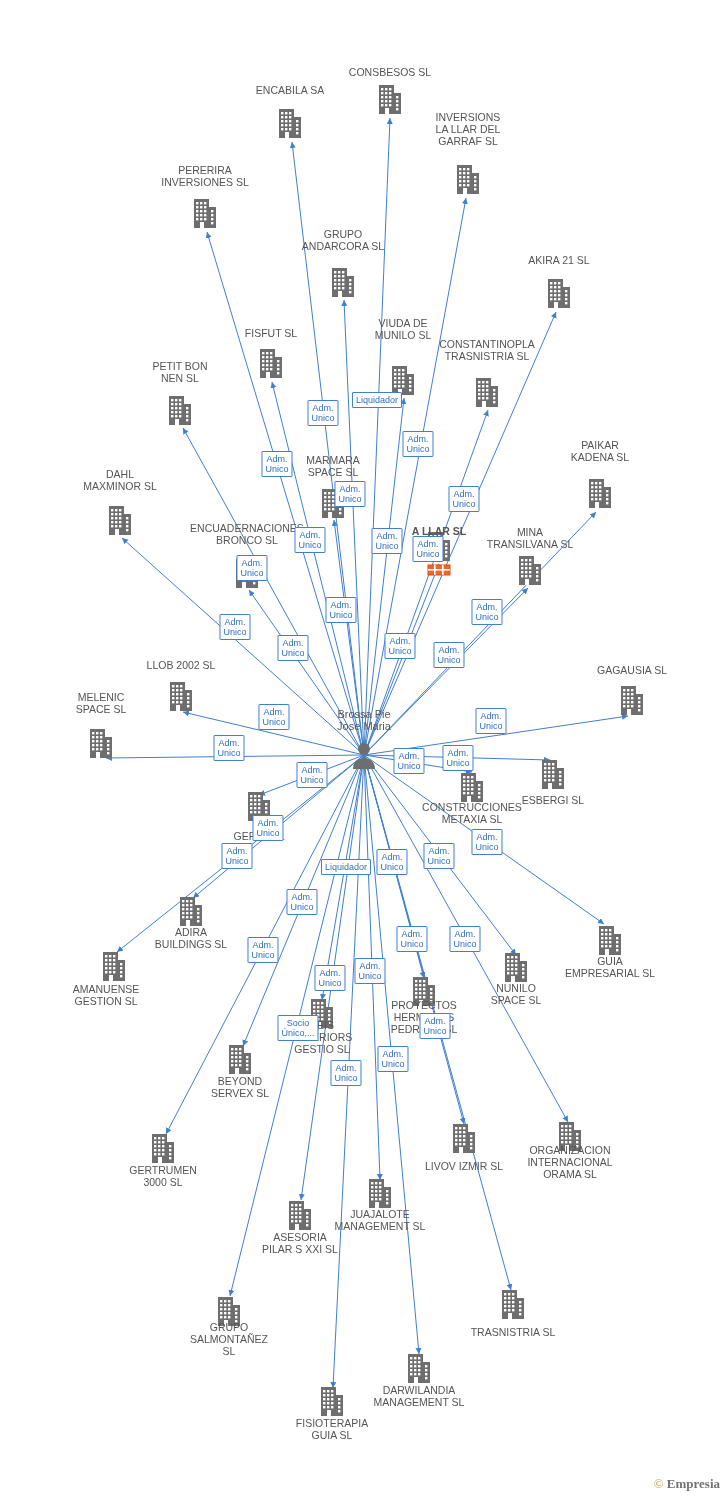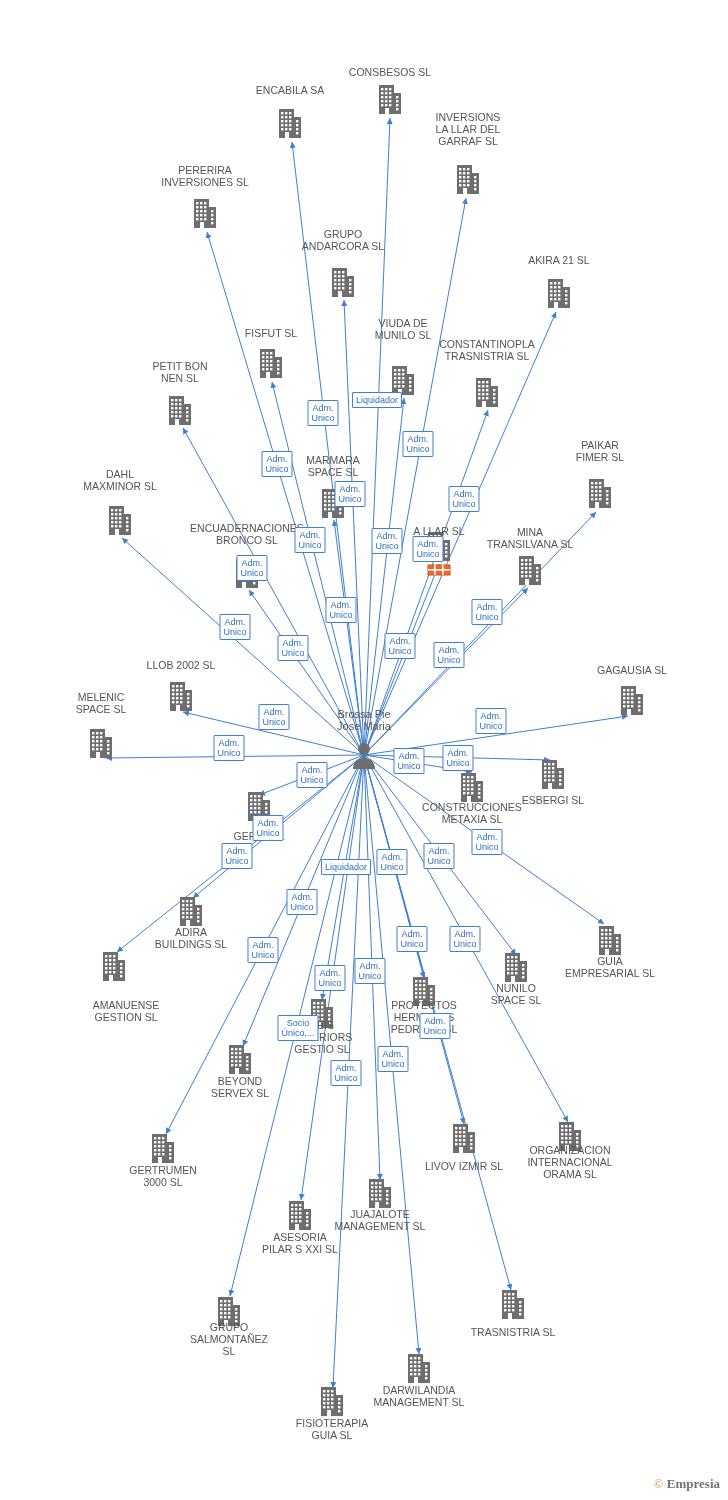--- a/index.html
+++ b/index.html
@@ -447,21 +447,21 @@
           <rect x="13" y="23" width="2.4" height="2.4" fill="#ffffff"></rect>
           <rect x="20" y="15" width="2.4" height="2.4" fill="#ffffff"></rect>
           <rect x="20" y="19" width="2.4" height="2.4" fill="#ffffff"></rect>
           <rect x="20" y="23" width="2.4" height="2.4" fill="#ffffff"></rect>
           <rect x="20" y="27" width="2.4" height="2.4" fill="#ffffff"></rect>
           <rect x="9" y="27" width="4" height="6" fill="#ffffff"></rect>
         </svg>
       </div>
       <div class="node" style="left: 600px; top: 450px; width: 130px;">
         <span class="caption">PAIKAR
-FIMER SL</span>
+KADENA SL</span>
       </div>
       <div class="node" style="left: 333px; top: 502px;">
         <svg viewBox="0 0 28 34" class="glyph">
           <path d="M3 4 H18 V12 H25 V33 H3 Z" fill="#6e6e6e"></path>
           <rect x="5" y="7" width="2.4" height="2.4" fill="#ffffff"></rect>
           <rect x="9" y="7" width="2.4" height="2.4" fill="#ffffff"></rect>
           <rect x="13" y="7" width="2.4" height="2.4" fill="#ffffff"></rect>
           <rect x="5" y="11" width="2.4" height="2.4" fill="#ffffff"></rect>
           <rect x="9" y="11" width="2.4" height="2.4" fill="#ffffff"></rect>
           <rect x="13" y="11" width="2.4" height="2.4" fill="#ffffff"></rect>
@@ -532,21 +532,21 @@
           <rect x="5" y="23" width="2.4" height="2.4" fill="#ffffff"></rect>
           <rect x="9" y="23" width="2.4" height="2.4" fill="#ffffff"></rect>
           <rect x="13" y="23" width="2.4" height="2.4" fill="#ffffff"></rect>
           <rect x="20" y="15" width="2.4" height="2.4" fill="#ffffff"></rect>
           <rect x="20" y="19" width="2.4" height="2.4" fill="#ffffff"></rect>
           <rect x="20" y="23" width="2.4" height="2.4" fill="#ffffff"></rect>
           <rect x="20" y="27" width="2.4" height="2.4" fill="#ffffff"></rect>
           <rect x="9" y="27" width="4" height="6" fill="#ffffff"></rect>
         </svg>
       </div>
-      <div class="node" style="left: 439px; top: 530px; width: 130px;">
+      <div class="node" style="left: 439px; top: 530px; width: 130px; font-weight: bold;">
         <span class="caption">A LLAR SL</span>
       </div>
       <div class="node" style="left: 530px; top: 569px;">
         <svg viewBox="0 0 28 34" class="glyph">
           <path d="M3 4 H18 V12 H25 V33 H3 Z" fill="#6e6e6e"></path>
           <rect x="5" y="7" width="2.4" height="2.4" fill="#ffffff"></rect>
           <rect x="9" y="7" width="2.4" height="2.4" fill="#ffffff"></rect>
           <rect x="13" y="7" width="2.4" height="2.4" fill="#ffffff"></rect>
           <rect x="5" y="11" width="2.4" height="2.4" fill="#ffffff"></rect>
           <rect x="9" y="11" width="2.4" height="2.4" fill="#ffffff"></rect>
@@ -875,21 +875,21 @@
           <rect x="5" y="23" width="2.4" height="2.4" fill="#ffffff"></rect>
           <rect x="9" y="23" width="2.4" height="2.4" fill="#ffffff"></rect>
           <rect x="13" y="23" width="2.4" height="2.4" fill="#ffffff"></rect>
           <rect x="20" y="15" width="2.4" height="2.4" fill="#ffffff"></rect>
           <rect x="20" y="19" width="2.4" height="2.4" fill="#ffffff"></rect>
           <rect x="20" y="23" width="2.4" height="2.4" fill="#ffffff"></rect>
           <rect x="20" y="27" width="2.4" height="2.4" fill="#ffffff"></rect>
           <rect x="9" y="27" width="4" height="6" fill="#ffffff"></rect>
         </svg>
       </div>
-      <div class="node" style="left: 126px; top: 994px; width: 130px; margin-top: 16px;">
+      <div class="node" style="left: 106px; top: 994px; width: 130px;">
         <span class="caption">AMANUENSE
 GESTION SL</span>
       </div>
       <div class="node" style="left: 424px; top: 990px;">
         <svg viewBox="0 0 28 34" class="glyph">
           <path d="M3 4 H18 V12 H25 V33 H3 Z" fill="#6e6e6e"></path>
           <rect x="5" y="7" width="2.4" height="2.4" fill="#ffffff"></rect>
           <rect x="9" y="7" width="2.4" height="2.4" fill="#ffffff"></rect>
           <rect x="13" y="7" width="2.4" height="2.4" fill="#ffffff"></rect>
           <rect x="5" y="11" width="2.4" height="2.4" fill="#ffffff"></rect>

